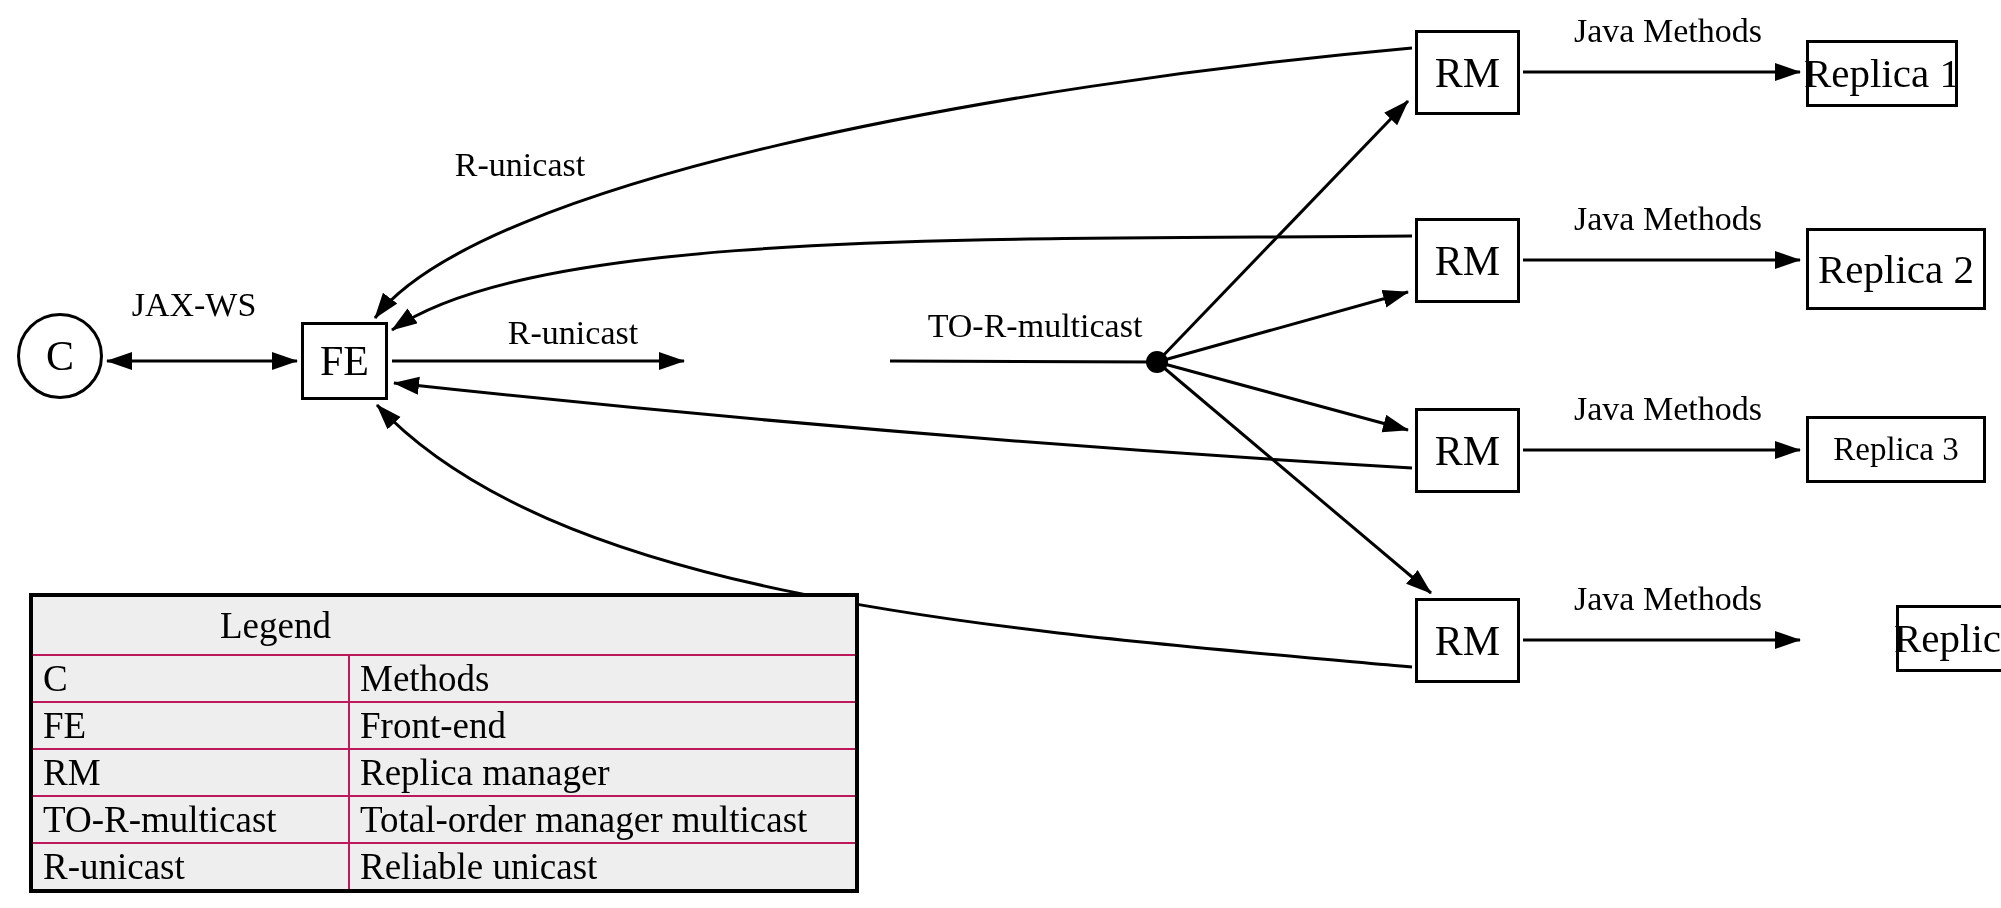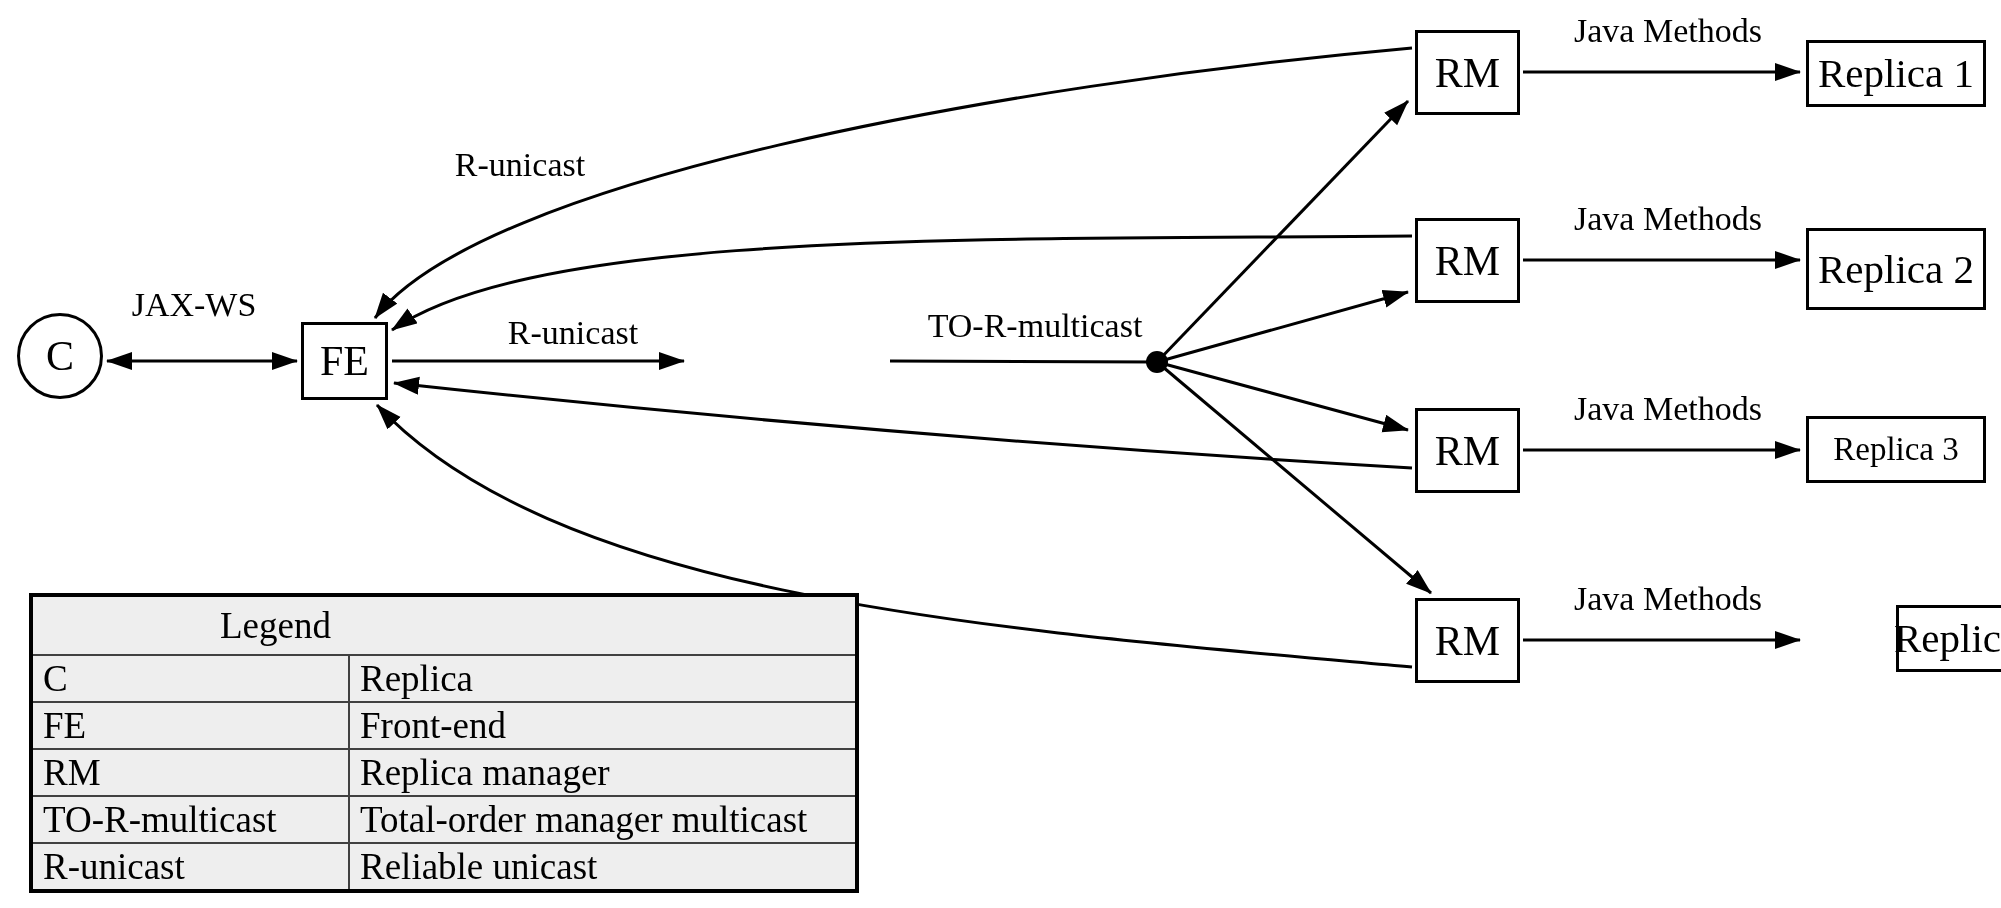--- a/index.html
+++ b/index.html
@@ -40,21 +40,21 @@
   #legend {
     position: absolute;
     left: 30px;
     top: 594px;
     width: 828px;
     border-collapse: collapse;
     background: #eeeeee;
     font-size: 37px;
   }
   #legend td {
-    border: 2px solid #404040;
+    border: 2px solid #be185d;
     padding: 0 0 0 10px;
     vertical-align: middle;
   }
   #legend tr.hdr td { height: 57px; padding: 0; }
   #legend tr.row td { height: 45px; }
   #legend td.term { width: 305px; }
   #legend .hdr-inner { width: 59%; text-align: center; }
   #legend { border: 3px solid #000; outline: 1px solid #000; }
 </style>
 </head>
@@ -94,21 +94,21 @@
   <div class="node circle" style="left:17px; top:313px; width:86px; height:86px;">C</div>
 
   <div class="node" style="left:301px; top:322px; width:87px; height:78px;">FE</div>
 
 
   <div class="node" style="left:1415px; top:30px; width:105px; height:85px;">RM</div>
   <div class="node" style="left:1415px; top:218px; width:105px; height:85px;">RM</div>
   <div class="node" style="left:1415px; top:408px; width:105px; height:85px;">RM</div>
   <div class="node" style="left:1415px; top:598px; width:105px; height:85px;">RM</div>
 
-  <div class="node" style="left:1806px; top:40px; width:180px; height:67px; font-size:41px;">Replica 1</div>
+  <div class="node" style="left:1806px; top:40px; width:152px; height:67px; font-size:41px;">Replica 1</div>
   <div class="node" style="left:1806px; top:228px; width:180px; height:82px; font-size:41px;">Replica 2</div>
   <div class="node" style="left:1806px; top:416px; width:180px; height:67px; font-size:33px;">Replica 3</div>
   <div class="node" style="left:1896px; top:605px; width:152px; height:67px; font-size:41px;">Replica 4</div>
 
   <div class="edge-label" style="left:194px; top:305px;">JAX-WS</div>
   <div class="edge-label" style="left:520px; top:165px;">R-unicast</div>
   <div class="edge-label" style="left:573px; top:333px;">R-unicast</div>
   <div class="edge-label" style="left:1035px; top:326px;">TO-R-multicast</div>
   <div class="edge-label" style="left:1668px; top:31px;">Java Methods</div>
   <div class="edge-label" style="left:1668px; top:219px;">Java Methods</div>
@@ -117,21 +117,21 @@
 
   <table id="legend">
     <tbody>
       <tr class="hdr">
         <td colspan="2">
           <div class="hdr-inner">Legend</div>
         </td>
       </tr>
       <tr class="row">
         <td class="term">C</td>
-        <td>Replica</td>
+        <td>Methods</td>
       </tr>
       <tr class="row">
         <td class="term">FE</td>
         <td>Front-end</td>
       </tr>
       <tr class="row">
         <td class="term">RM</td>
         <td>Replica manager</td>
       </tr>
       <tr class="row">

